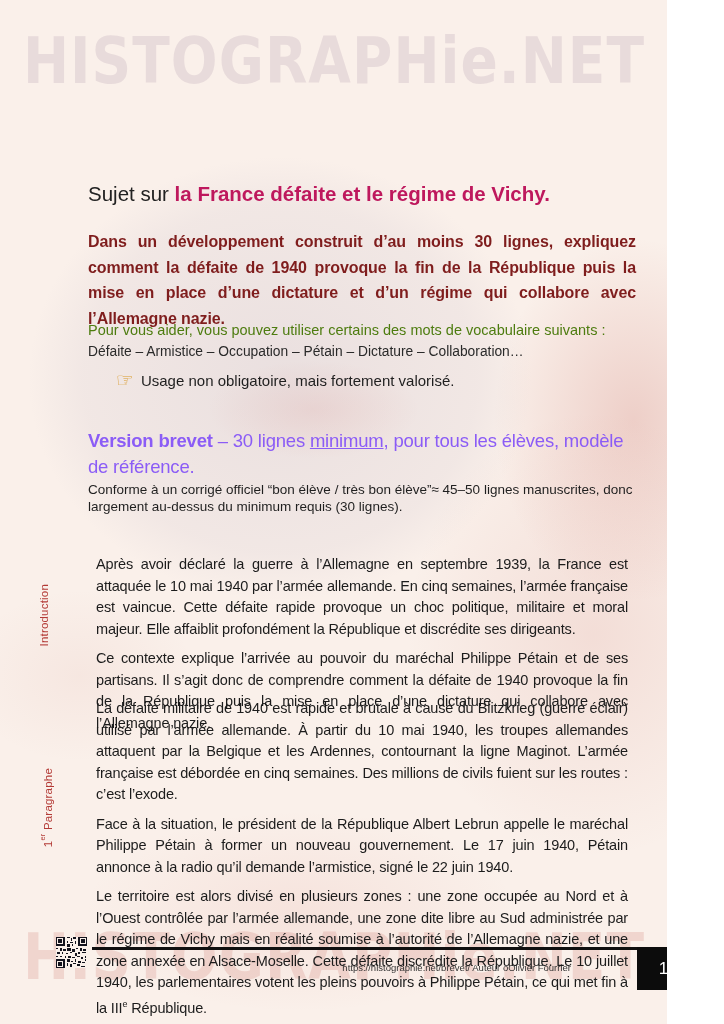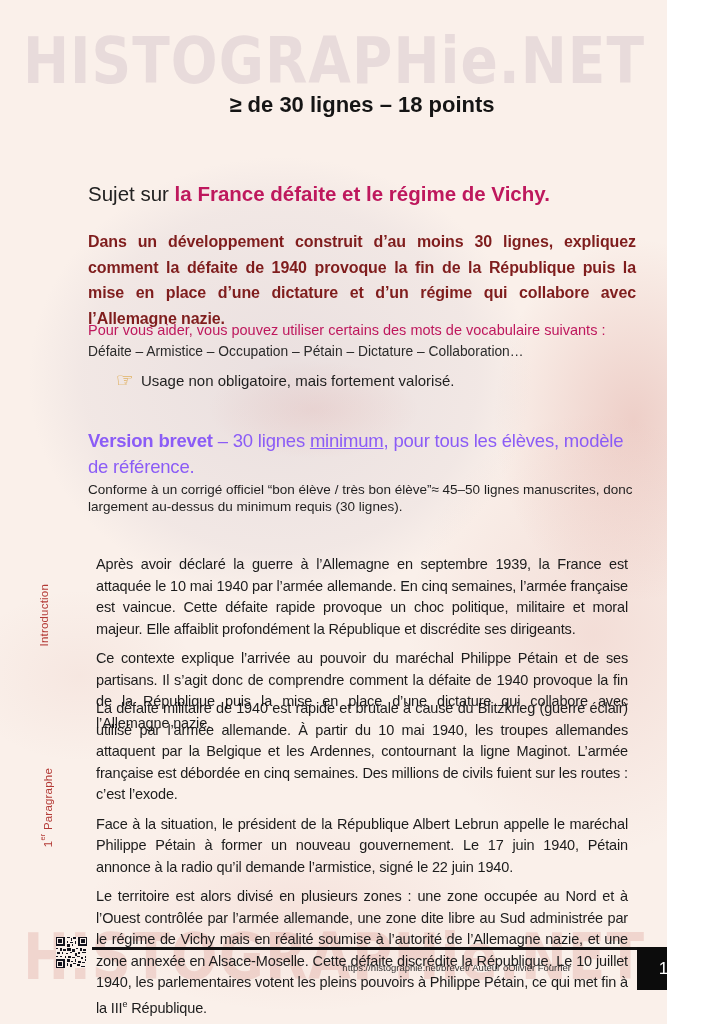--- a/index.html
+++ b/index.html
@@ -38,21 +38,21 @@
   .subtitle{margin-top:8px;font-size:22px;font-weight:bold;color:#151515;}
 
   .col{position:absolute;left:88px;width:548px;}
 
   .subject-heading{position:absolute;top:182px;margin:0;font-size:20.5px;font-weight:normal;color:#222;}
   .subject-heading strong{color:#be185d;}
 
   .prompt{position:absolute;top:229px;margin:0;font-size:16px;font-weight:bold;
     line-height:25.5px;text-align:justify;color:#7f1d1d;letter-spacing:-0.1px;}
 
-  .help-intro{position:absolute;top:322px;margin:0;font-size:14.5px;color:#be185d;}
+  .help-intro{position:absolute;top:322px;margin:0;font-size:14.5px;color:#4d7c0f;}
   .vocab{position:absolute;top:344px;margin:0;font-size:13.8px;color:#2a2a2a;}
 
   .tip{position:absolute;top:370px;left:116px;margin:0;font-size:15px;color:#1f1f1f;
     display:flex;align-items:center;gap:7px;}
   .finger-icon{font-size:20px;color:#d99a2b;line-height:1;}
 
   .version-heading{position:absolute;top:428px;margin:0;font-size:18.5px;font-weight:normal;
     line-height:26px;color:#8b5cf6;letter-spacing:-0.2px;}
   .version-heading strong{font-weight:bold;}
   .version-heading .u{text-decoration:underline;}
@@ -87,21 +87,20 @@
 <div class="page">
 
   <div class="bg-art"></div>
 
   <div class="watermark wm-top">HISTOGRAPHie.NET</div>
   <div class="watermark wm-bottom">HISTOGRAPHie.NET</div>
 
   <div class="content-layer">
 
     <header class="title-block">
-      <div class="subtitle">≥ de 30 lignes – 18 points</div>
     </header>
 
     <h2 class="subject-heading col"><span>Sujet sur </span><strong>la France défaite et le régime de Vichy.</strong></h2>
 
     <p class="prompt col">Dans un développement construit d’au moins 30 lignes, expliquez comment la défaite de 1940 provoque la fin de la République puis la mise en place d’une dictature et d’un régime qui collabore avec l’Allemagne nazie.</p>
 
     <p class="help-intro col">Pour vous aider, vous pouvez utiliser certains des mots de vocabulaire suivants :</p>
     <p class="vocab col">Défaite – Armistice – Occupation – Pétain – Dictature – Collaboration…</p>
 
     <p class="tip">

